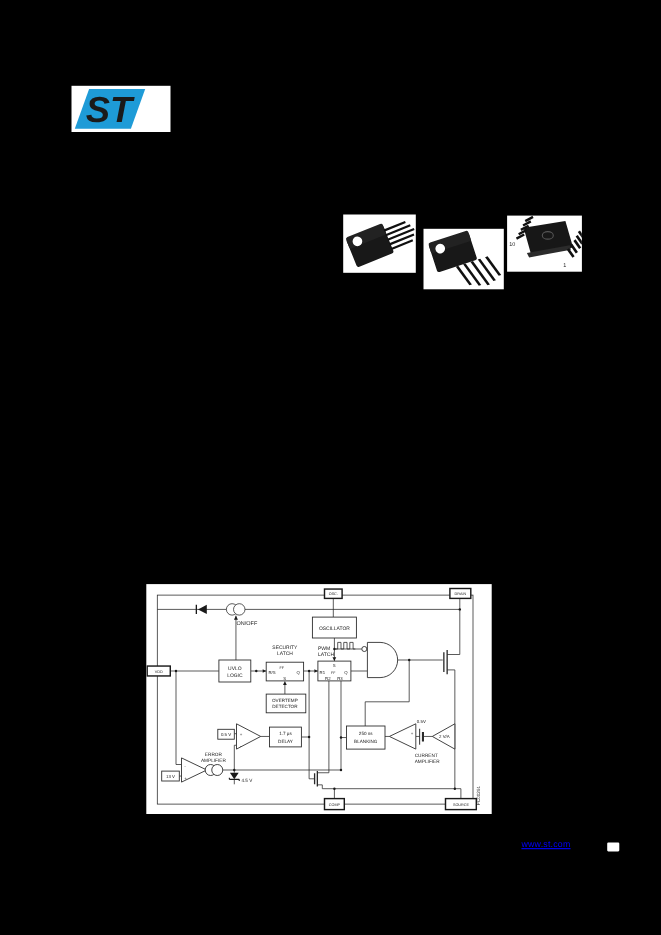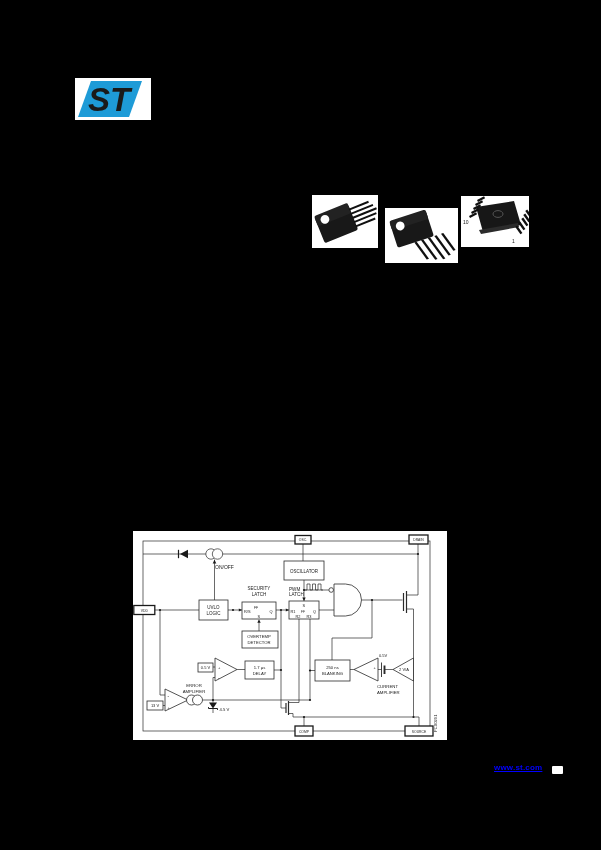--- a/index.html
+++ b/index.html
@@ -1,26 +1,26 @@
 <!DOCTYPE html>
 <html><head>
 <meta charset="utf-8">
 <style>
   html,body{margin:0;padding:0;background:#000;}
   body{width:601px;height:850px;position:relative;overflow:hidden;
        font-family:"Liberation Sans",sans-serif;}
   .abs{position:absolute;}
   .whitebox{background:#fff;}
-  #logo-box{left:75px;top:78px;width:76px;height:42px;}
+  #logo-box{left:65px;top:78px;width:90px;height:42px;}
   #pkg1{left:312px;top:195px;width:66px;height:53px;}
   #pkg2{left:385px;top:208px;width:73px;height:55px;}
   #pkg3{left:461px;top:196px;width:68px;height:51px;}
   #diagram{left:133px;top:531px;width:314px;height:209px;}
-  #footer-link{left:494px;top:763px;width:60px;height:11px;color:#0000FF;
-       font-size:8px;font-weight:bold;letter-spacing:0.2px;}
+  #footer-link{left:474px;top:763px;width:60px;height:11px;color:#0000FF;
+       font-size:8px;font-weight:normal;letter-spacing:0.2px;}
   #page-num-fragment{left:552px;top:766px;width:11px;height:8px;background:#fff;border-radius:1px;}
   svg text{font-family:"Liberation Sans",sans-serif;fill:#1a1a1a;}
 </style>
 </head>
 <body>
 
 <div class="abs whitebox" id="logo-box">
   <svg width="70" height="42" viewBox="0 0 70 42">
     <path d="M16,3 L67,3 L54,39 L3,39 Z" fill="#1E9BD7"></path>
     <text x="13" y="33" font-size="33" font-style="italic" font-weight="bold" fill="#ffffff" font-family="Liberation Serif, serif">ST</text>

